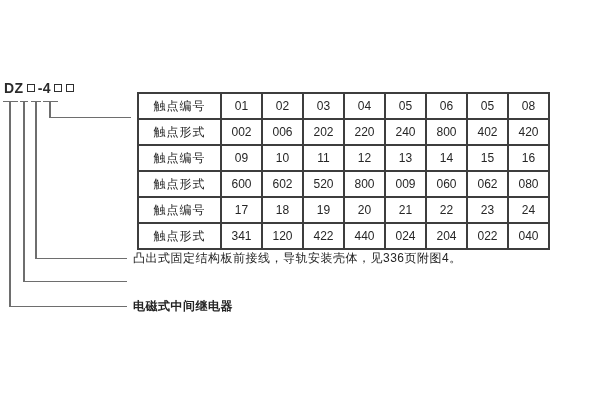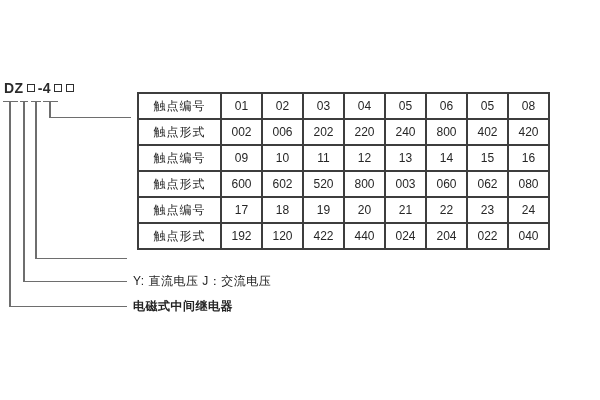--- a/index.html
+++ b/index.html
@@ -162,46 +162,46 @@
           <td>14</td>
           <td>15</td>
           <td>16</td>
         </tr>
         <tr>
           <td class="label-cell">触点形式</td>
           <td>600</td>
           <td>602</td>
           <td>520</td>
           <td>800</td>
-          <td>003</td>
+          <td>009</td>
           <td>060</td>
           <td>062</td>
           <td>080</td>
         </tr>
         <tr>
           <td class="label-cell">触点编号</td>
           <td>17</td>
           <td>18</td>
           <td>19</td>
           <td>20</td>
           <td>21</td>
           <td>22</td>
           <td>23</td>
           <td>24</td>
         </tr>
         <tr>
           <td class="label-cell">触点形式</td>
-          <td>192</td>
+          <td>341</td>
           <td>120</td>
           <td>422</td>
           <td>440</td>
           <td>024</td>
           <td>204</td>
           <td>022</td>
           <td>040</td>
         </tr>
       </tbody>
   </table>
 
-  <div class="annotation ann-2">Y: 直流电压  J：交流电压</div>
+  <div class="annotation ann-1">凸出式固定结构板前接线，导轨安装壳体，见336页附图4。</div>
   <div class="annotation ann-3">电磁式中间继电器</div>
 
 </div>
 
 </body></html>

